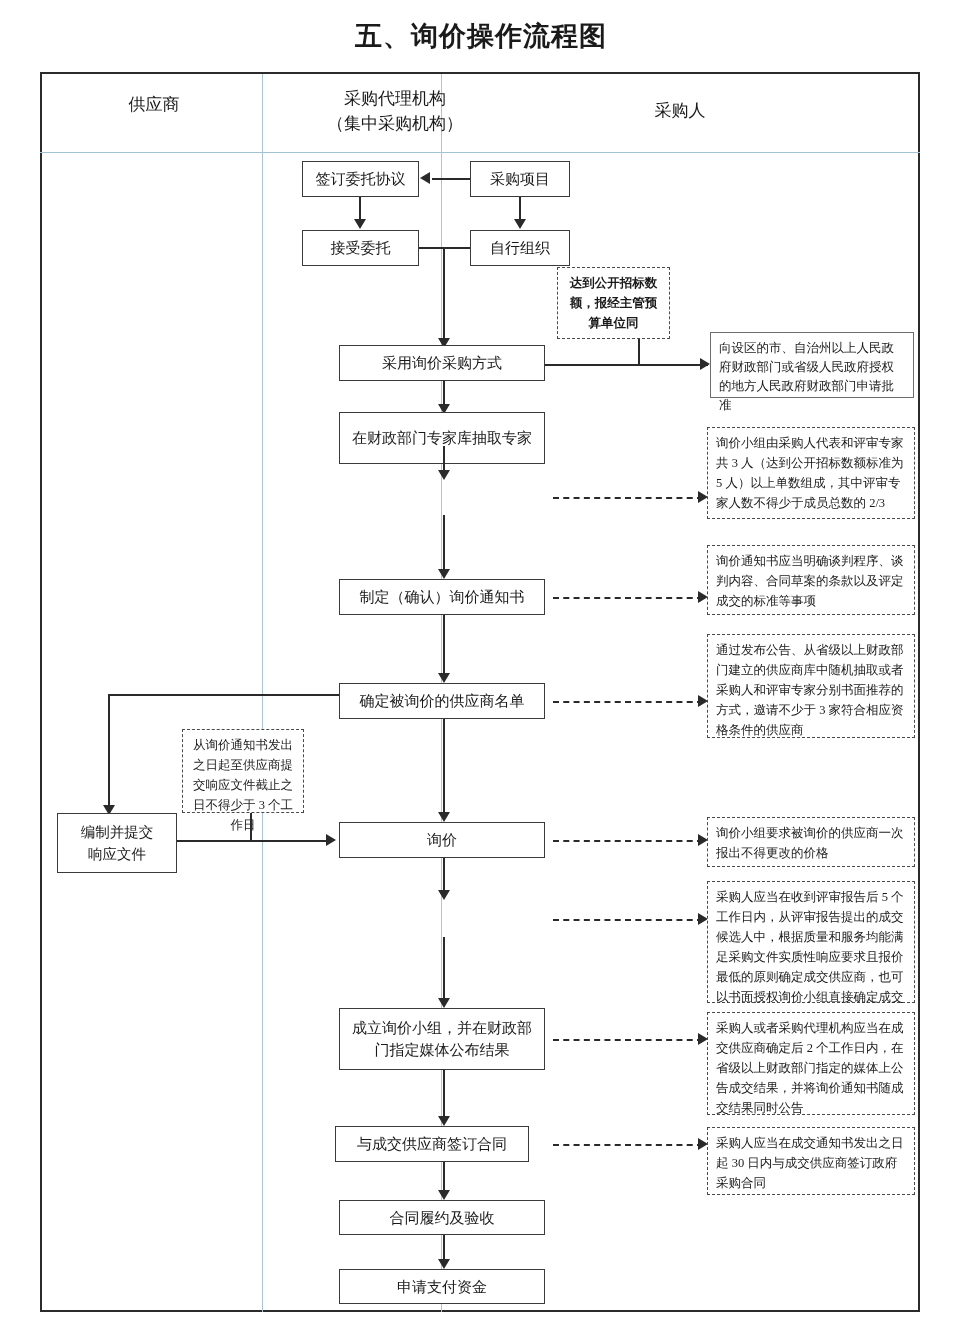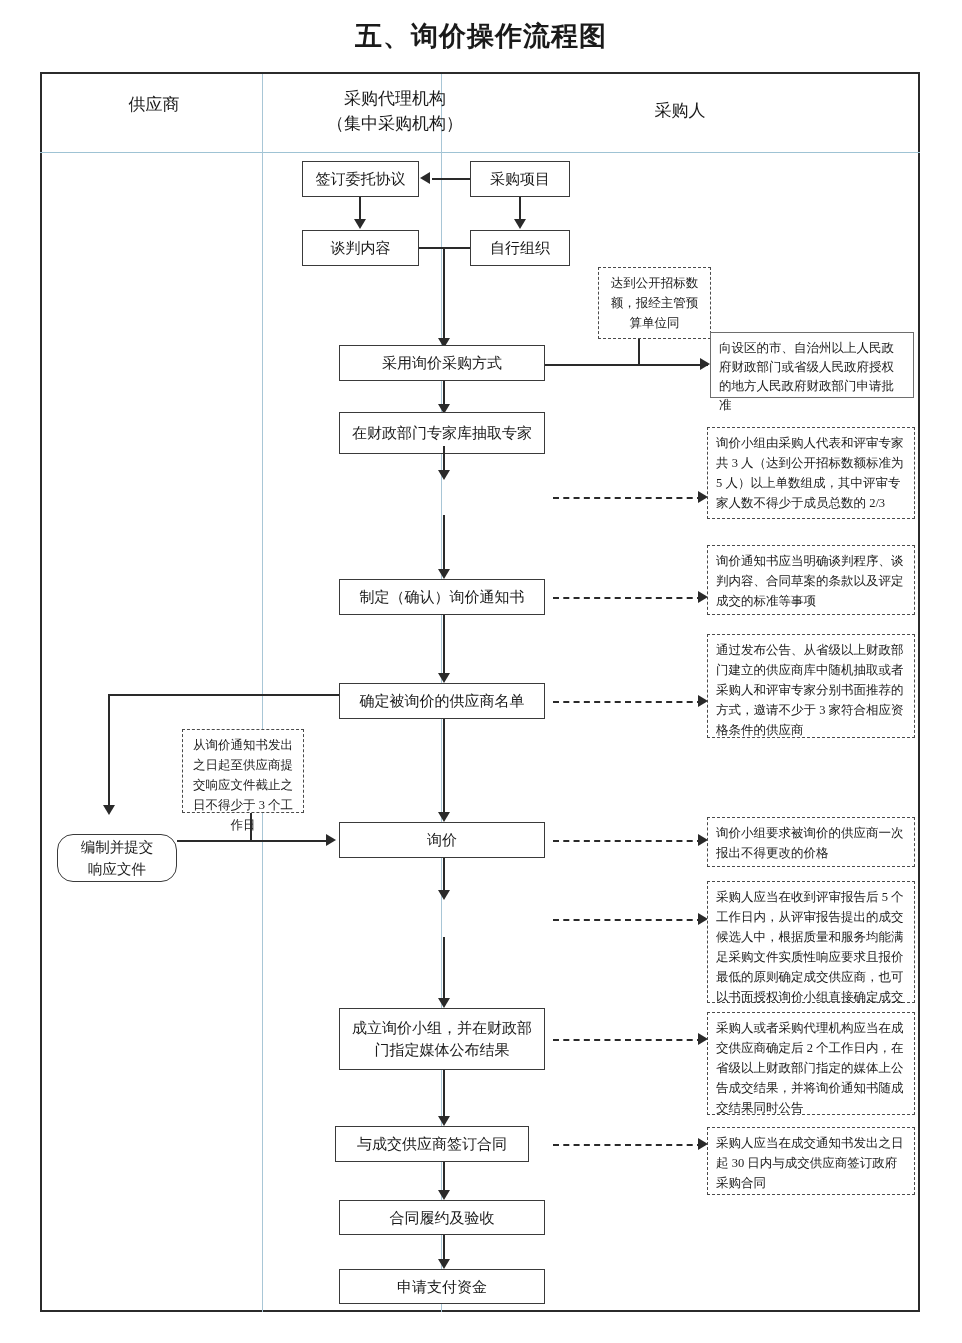--- a/index.html
+++ b/index.html
@@ -103,45 +103,45 @@
     <div>（集中采购机构）</div>
   </div>
   <div class="lane-title b">采购人</div>
 
   <div class="box" style="left:302px;top:161px;width:117px;height:36px;">签订委托协议</div>
   <div class="box" style="left:470px;top:161px;width:100px;height:36px;">采购项目</div>
 
   <div class="ln h" style="left:432px;top:178px;width:38px;"></div>
   <div class="ah left" style="left:420px;top:172px;"></div>
 
-  <div class="box" style="left:302px;top:230px;width:117px;height:36px;">谈判内容</div>
+  <div class="box" style="left:302px;top:230px;width:117px;height:36px;">接受委托</div>
   <div class="box" style="left:470px;top:230px;width:100px;height:36px;">自行组织</div>
 
   <div class="ln v" style="left:359px;top:197px;height:23px;"></div>
   <div class="ah down" style="left:354px;top:219px;"></div>
 
   <div class="ln v" style="left:519px;top:197px;height:23px;"></div>
   <div class="ah down" style="left:514px;top:219px;"></div>
 
   <div class="ln h" style="left:419px;top:247px;width:51px;"></div>
   <div class="ln v" style="left:443px;top:247px;height:96px;"></div>
   <div class="ah down" style="left:438px;top:338px;"></div>
 
-  <div class="note-dash c" style="left:598px;top:267px;width:113px;height:72px;">达到公开招标数额，报经主管预算单位同</div>
+  <div class="note-dash c" style="left:557px;top:267px;width:113px;height:72px;font-weight:bold;">达到公开招标数额，报经主管预算单位同</div>
   <div class="ln v" style="left:638px;top:339px;height:26px;"></div>
 
   <div class="box" style="left:339px;top:345px;width:206px;height:36px;">采用询价采购方式</div>
 
   <div class="ln h" style="left:545px;top:364px;width:163px;"></div>
   <div class="ah right" style="left:700px;top:358px;"></div>
   <div class="note-solid" style="left:710px;top:332px;width:204px;height:66px;">向设区的市、自治州以上人民政府财政部门或省级人民政府授权的地方人民政府财政部门申请批准</div>
 
   <div class="ln v" style="left:443px;top:381px;height:27px;"></div>
   <div class="ah down" style="left:438px;top:404px;"></div>
-  <div class="box" style="left:339px;top:412px;width:206px;height:42px;">在财政部门专家库抽取专家</div>
+  <div class="box" style="left:339px;top:412px;width:206px;height:52px;">在财政部门专家库抽取专家</div>
 
   <div class="ln v" style="left:443px;top:446px;height:28px;"></div>
   <div class="ah down" style="left:438px;top:470px;"></div>
 
   <div class="dln h" style="left:553px;top:497px;width:150px;"></div>
   <div class="ah right" style="left:698px;top:491px;"></div>
   <div class="note-dash" style="left:707px;top:427px;width:208px;height:92px;">询价小组由采购人代表和评审专家共 3 人（达到公开招标数额标准为 5 人）以上单数组成，其中评审专家人数不得少于成员总数的 2/3</div>
 
   <div class="ln v" style="left:443px;top:515px;height:58px;"></div>
   <div class="ah down" style="left:438px;top:569px;"></div>
@@ -157,21 +157,21 @@
   <div class="ah right" style="left:698px;top:695px;"></div>
   <div class="note-dash" style="left:707px;top:634px;width:208px;height:104px;">通过发布公告、从省级以上财政部门建立的供应商库中随机抽取或者采购人和评审专家分别书面推荐的方式，邀请不少于 3 家符合相应资格条件的供应商</div>
 
   <div class="ln h" style="left:108px;top:694px;width:231px;"></div>
   <div class="ln v" style="left:108px;top:694px;height:115px;"></div>
   <div class="ah down" style="left:103px;top:805px;"></div>
 
   <div class="note-dash c" style="left:182px;top:729px;width:122px;height:84px;">从询价通知书发出之日起至供应商提交响应文件截止之日不得少于 3 个工作日</div>
   <div class="ln v" style="left:250px;top:813px;height:28px;"></div>
 
-  <div class="box small" style="left:57px;top:834px;width:120px;height:48px;flex-direction:column;border-radius:16px;">
+  <div class="box small" style="left:57px;top:813px;width:120px;height:60px;flex-direction:column;">
     <div>编制并提交</div>
     <div>响应文件</div>
   </div>
 
   <div class="ln h" style="left:177px;top:840px;width:155px;"></div>
   <div class="ah right" style="left:326px;top:834px;"></div>
 
   <div class="ln v" style="left:443px;top:719px;height:97px;"></div>
   <div class="ah down" style="left:438px;top:812px;"></div>
 

